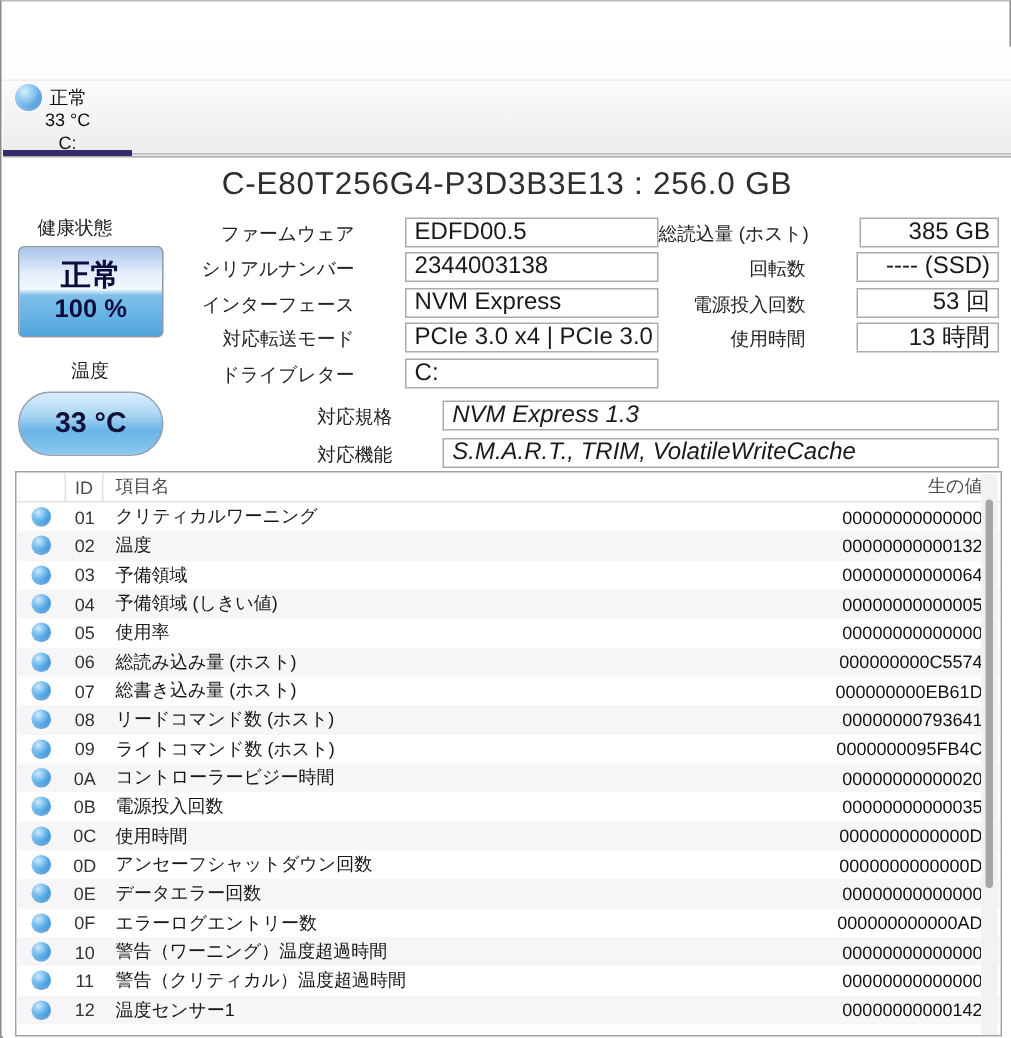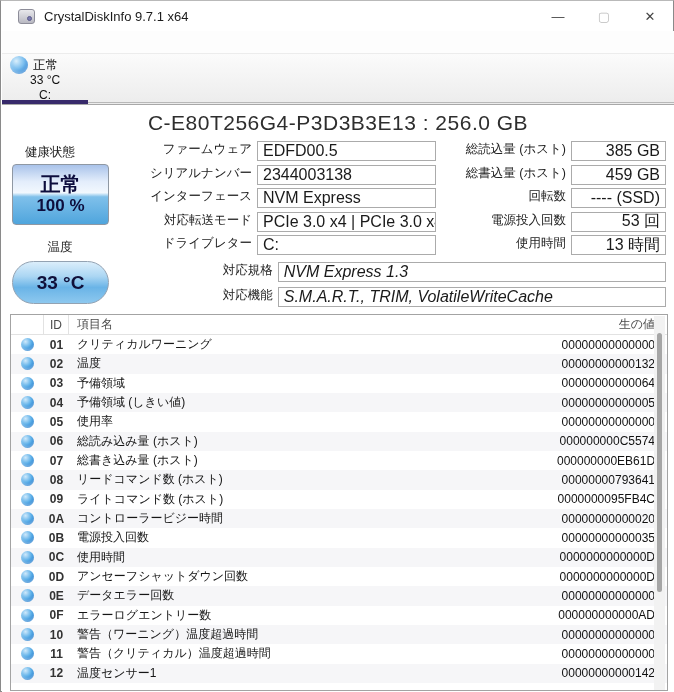--- a/index.html
+++ b/index.html
@@ -61,21 +61,21 @@
   .temp-label { left:10px; top:134px; width:96px; }
   .temp-pill { position:absolute; left:10px; top:156px; width:97px; height:43px;
     border:1px solid #93a2b2; border-radius:22px;
     background:linear-gradient(#dbeefb, #abd6f3 35%, #6ab4e7 62%, #8dc8ef 100%);
     display:flex; align-items:center; justify-content:center; }
   .temp-value { font-size:19px; font-weight:bold; color:#10103a; }
 
   .info-mid { position:absolute; left:0; top:36px; width:437px; }
   .info-right { position:absolute; left:437px; top:36px; width:227px; }
   .info-wide { position:absolute; left:0; top:157px; width:664px; }
-  .info-row { display:flex; align-items:flex-start; height:23.5px; }
+  .info-row { display:flex; align-items:flex-end; height:23.5px;gap:29px; }
   .info-wide .info-row { height:25px;padding-left:32px; }
   .info-label { font-size:12.5px; color:#222; text-align:right; white-space:nowrap; }
   .info-mid .info-label, .info-wide .info-label { width:255px; padding-right:5px; }
   .info-right .info-label { flex:1; padding-right:5px; }
   .info-field { height:20px; background:#fff; border:1px solid #ababab;
     font-size:16px; color:#1a1a1a; display:flex; align-items:center;
     padding:0 5px; white-space:nowrap; overflow:hidden; }
   .info-mid .info-field { width:179px; }
   .info-right .info-field { width:95px; justify-content:flex-end; }
   .info-wide .info-field { width:406px;font-style:italic; }
@@ -93,45 +93,34 @@
     border-right:1px solid #e2e2e2; height:100%;
     display:flex; align-items:center; justify-content:center; }
   .smart-rows {}
   .smart-row { display:flex; align-items:center; height:19.33px;
     font-size:12px; color:#161616; }
   .smart-row:nth-child(even) { background:#f6f6f8; }
   .smart-row .col-icon { display:flex; align-items:center; justify-content:center; }
   .row-sphere { width:13px; height:13px; border-radius:50%;
     background:radial-gradient(circle at 35% 28%, #cfe9fb, #5fb1e9 45%, #1c77cb 80%, #0d5ca8);
     box-shadow:inset 0 -2px 2px rgba(255,255,255,.3); }
-  .smart-row .col-id { color:#333;font-weight:bold; }
+  .smart-row .col-id { color:#333; }
   .smart-row .col-raw { color:#111; }
   .pad-raw { padding-right:12px; }
 
   .v-scroll { position:absolute; right:2px; top:1px; width:11px; height:374px;
     background:#f2f2f2; }
   .v-thumb { position:absolute; left:3px; top:17px; width:5px; height:259px;
     background:#a6a6a6; border-radius:3px; }
 </style>
 </head>
 <body>
 
 <div class="window">
 
-  <div class="titlebar">
-    <div class="app-icon">
-        <div class="dot"></div>
-      </div>
-    <div class="title-text">CrystalDiskInfo 9.7.1 x64</div>
-    <div class="win-btns">
-      <div class="win-btn">—</div>
-      <div class="win-btn max">▢</div>
-      <div class="win-btn">✕</div>
-    </div>
-  </div>
 
   <div class="menubar">
 
   <div class="menu-item"></div>
       <div class="menu-item"></div>
       <div class="menu-item"></div>
       <div class="menu-item"></div>
       <div class="menu-item"></div>
       <div class="menu-item"></div>
       <div class="menu-item"></div>
@@ -187,24 +176,20 @@
       </div>
       </div>
 
     <div class="info-right">
 
     <div class="info-row">
         <div class="info-label">総読込量 (ホスト)</div>
         <div class="info-field">385 GB</div>
       </div>
         <div class="info-row">
-        <div class="info-label">総書込量 (ホスト)</div>
-        <div class="info-field">459 GB</div>
-      </div>
-        <div class="info-row">
         <div class="info-label">回転数</div>
         <div class="info-field">---- (SSD)</div>
       </div>
         <div class="info-row">
         <div class="info-label">電源投入回数</div>
         <div class="info-field">53 回</div>
       </div>
         <div class="info-row">
         <div class="info-label">使用時間</div>
         <div class="info-field">13 時間</div>

